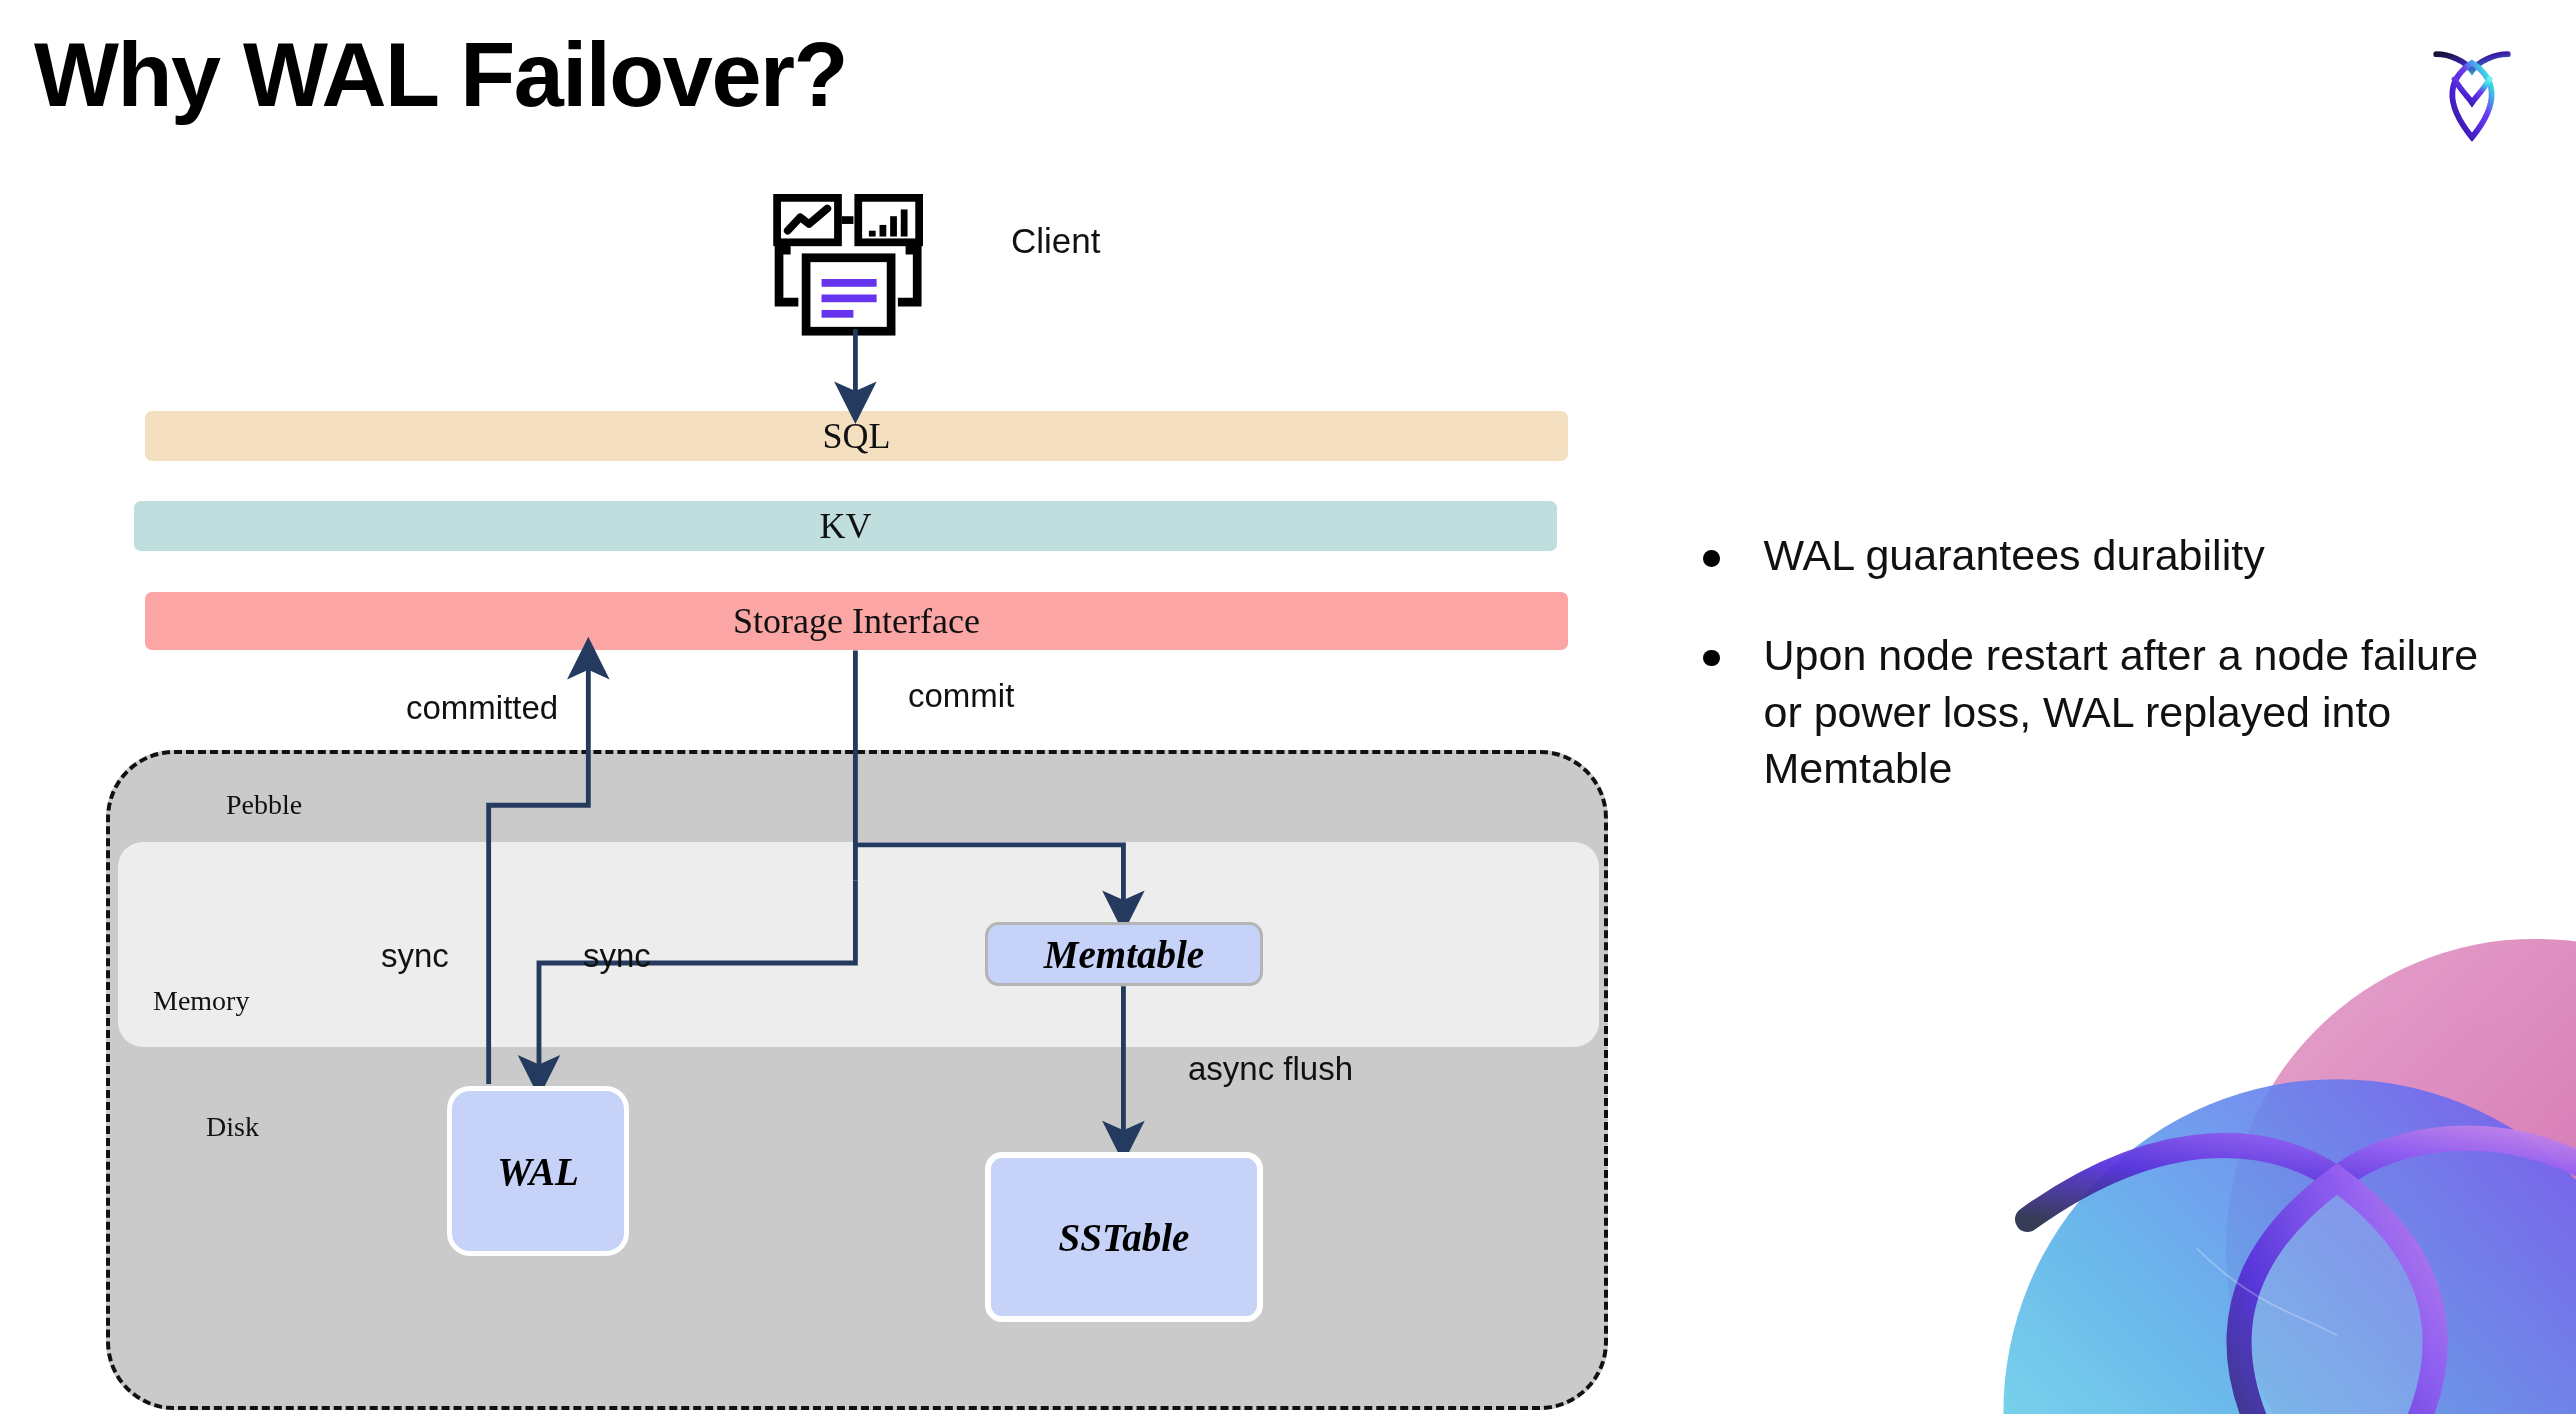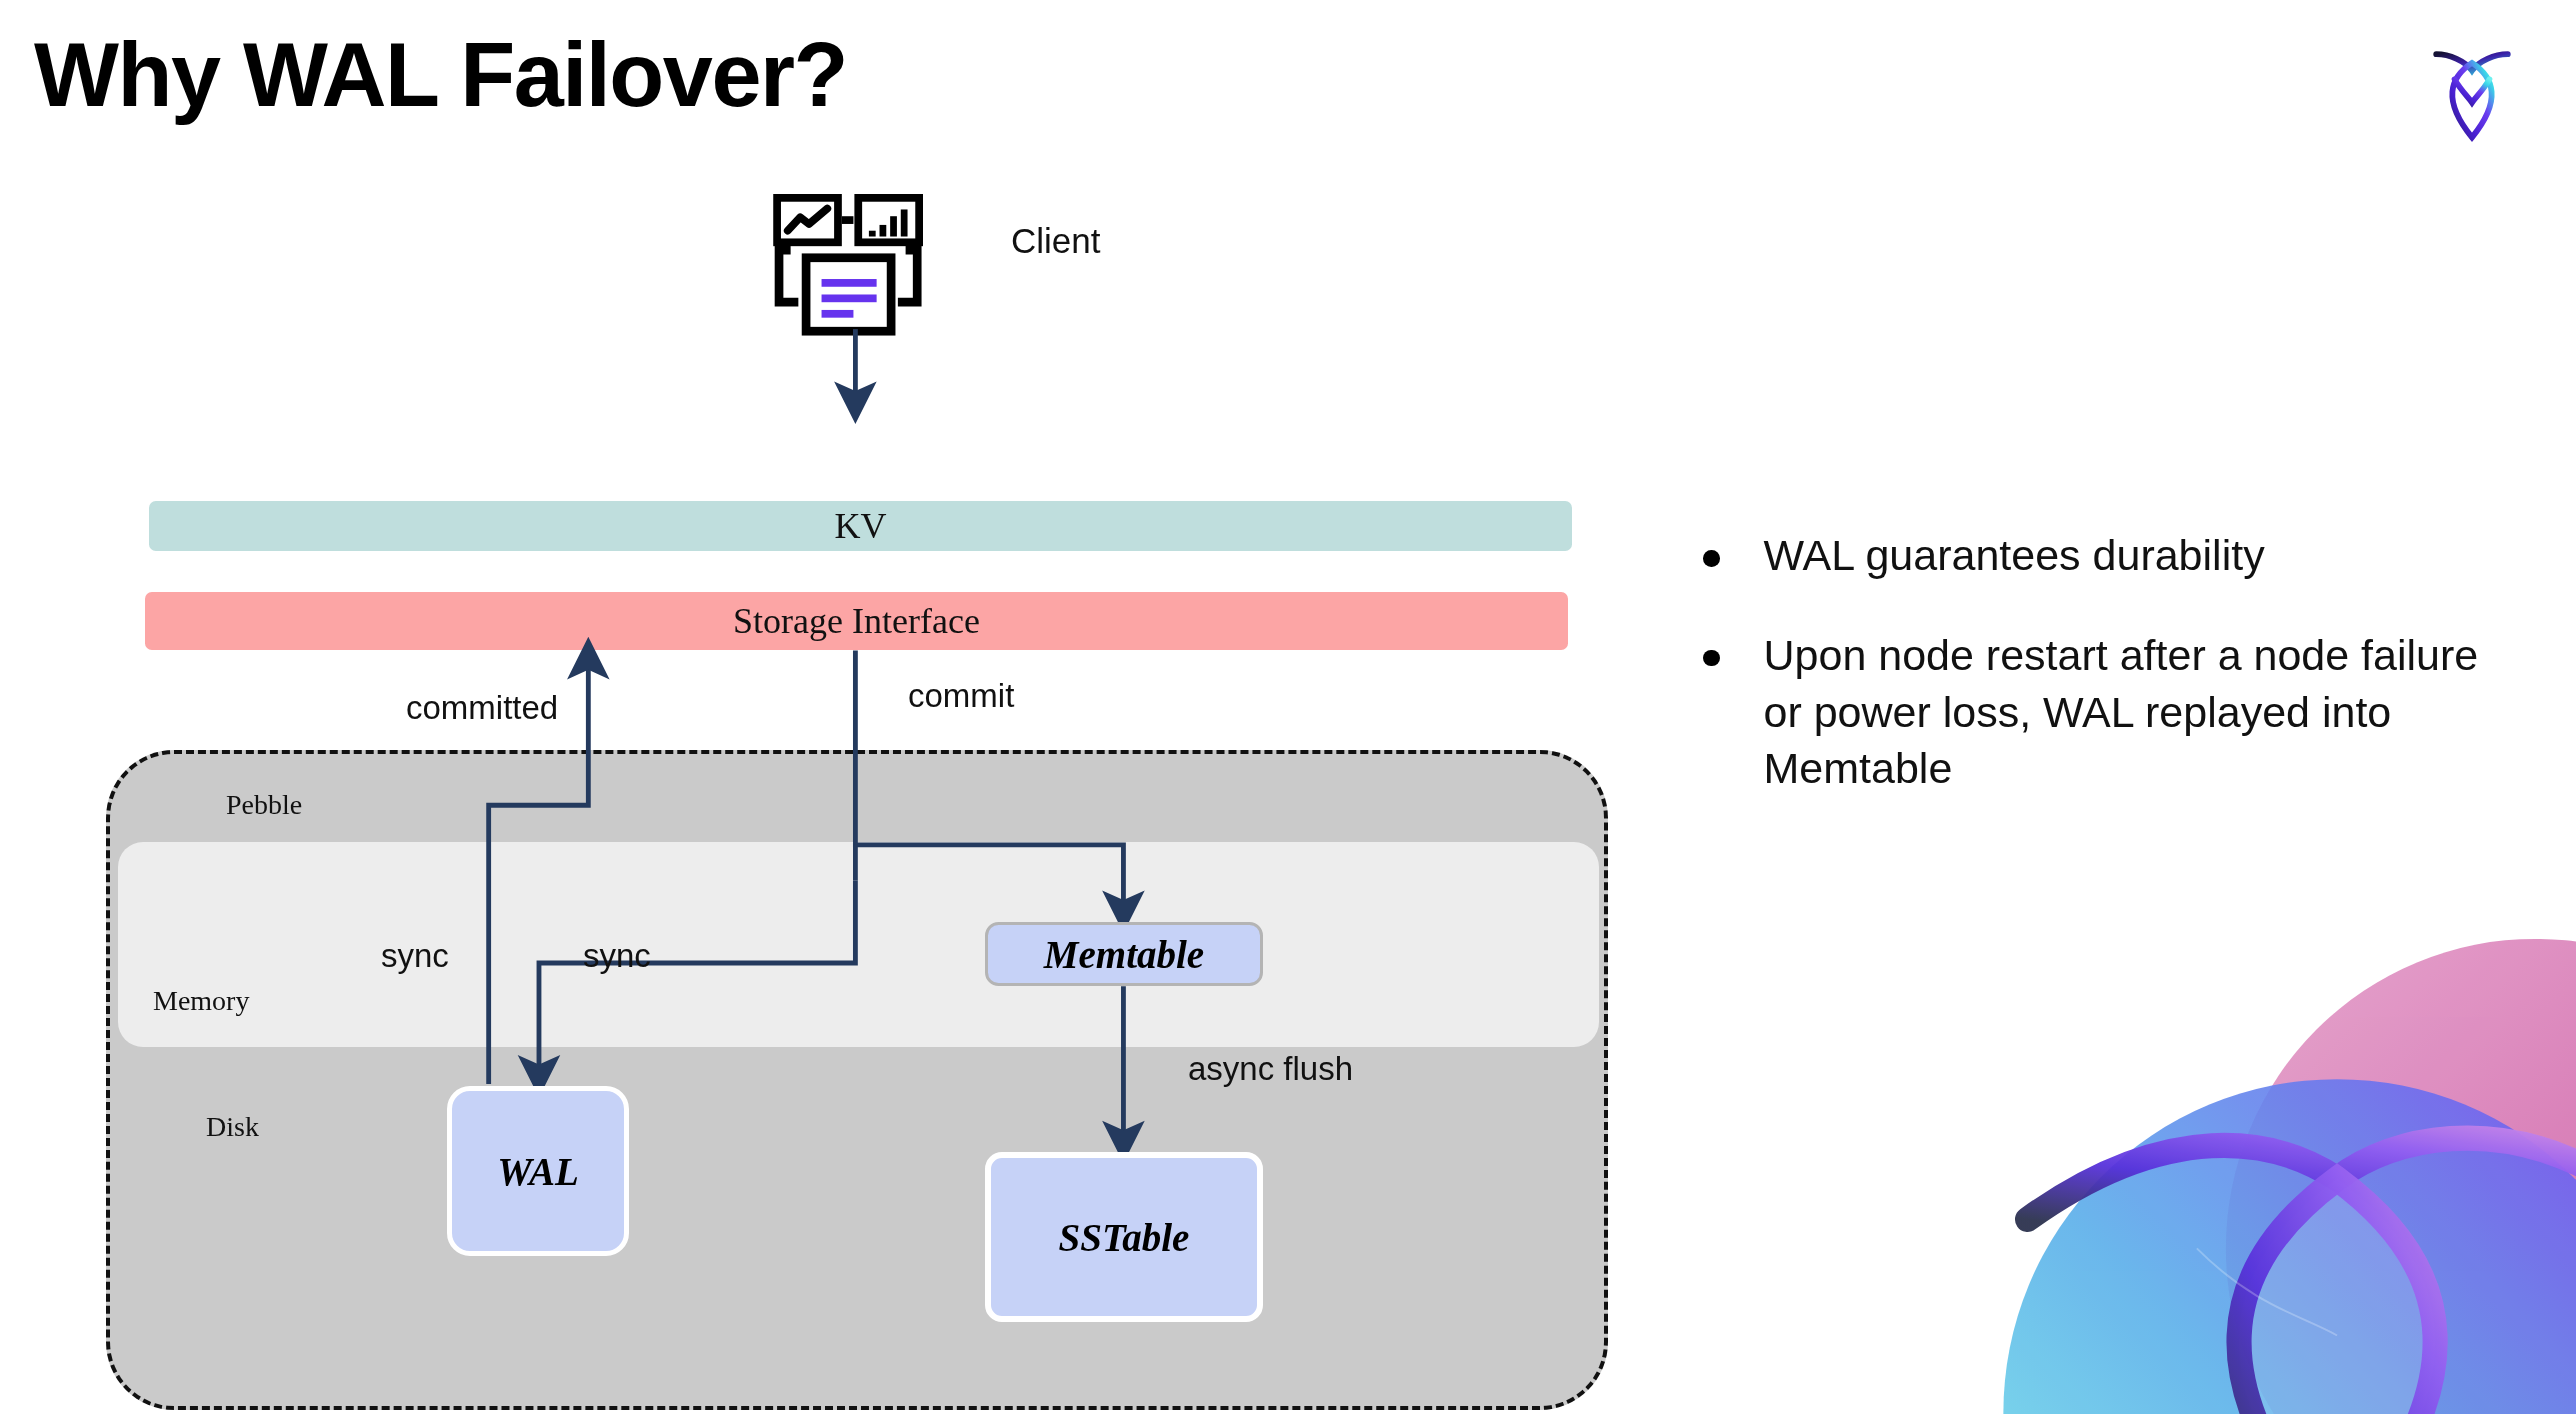--- a/index.html
+++ b/index.html
@@ -21,21 +21,21 @@
   #corner-art{position:absolute;left:1955px;top:929px;width:621px;height:486px;
               overflow:hidden;pointer-events:none;}
 
   
   #diagram{position:absolute;left:0;top:0;width:1645px;height:1415px;}
 
   .layer-bar{position:absolute;border-radius:6.8px;
              display:flex;align-items:center;justify-content:center;
              font-family:"Liberation Serif",serif;font-size:36px;color:#111;}
   #bar-sql{left:145px;top:411px;width:1423px;height:50px;background:#F4DFC0;}
-  #bar-kv{left:149px;top:501px;width:1423px;height:50px;background:#BFDEDD;}
+  #bar-kv{left:134px;top:501px;width:1423px;height:50px;background:#BFDEDD;}
   #bar-storage{left:145px;top:592px;width:1423px;height:58px;background:#fca5a5;}
 
   
   #pebble-box{position:absolute;left:106px;top:750px;width:1502px;height:660px;
               background:#CACACA;border:4.8px dashed #111;border-radius:68px;
               box-sizing:border-box;}
   #memory-box{position:absolute;left:118px;top:842px;width:1481px;height:205px;
               background:#EDEDED;border-radius:25px;}
 
   .zone-label{position:absolute;font-family:"Liberation Serif",serif;
@@ -165,20 +165,21 @@
       <path d="M141 58 L153 58 L153 112 L133 112" fill="none" stroke="#000" stroke-width="9"></path>
 
       <rect x="38" y="66" width="88" height="76" fill="#fff" stroke="#000" stroke-width="9"></rect>
       <rect x="54" y="88" width="57" height="8" fill="#6633EE"></rect>
       <rect x="54" y="104" width="57" height="8" fill="#6633EE"></rect>
       <rect x="54" y="120" width="33" height="8" fill="#6633EE"></rect>
     </svg>
   </div>
   <div id="client-label">Client</div>
 
+  <div class="layer-bar" id="bar-sql">SQL</div>
   <div class="layer-bar" id="bar-kv">KV</div>
   <div class="layer-bar" id="bar-storage">Storage Interface</div>
 
   <div id="pebble-box"></div>
   <div id="memory-box"></div>
 
   <div class="zone-label" id="label-pebble">Pebble</div>
   <div class="zone-label" id="label-memory">Memory</div>
   <div class="zone-label" id="label-disk">Disk</div>
 

